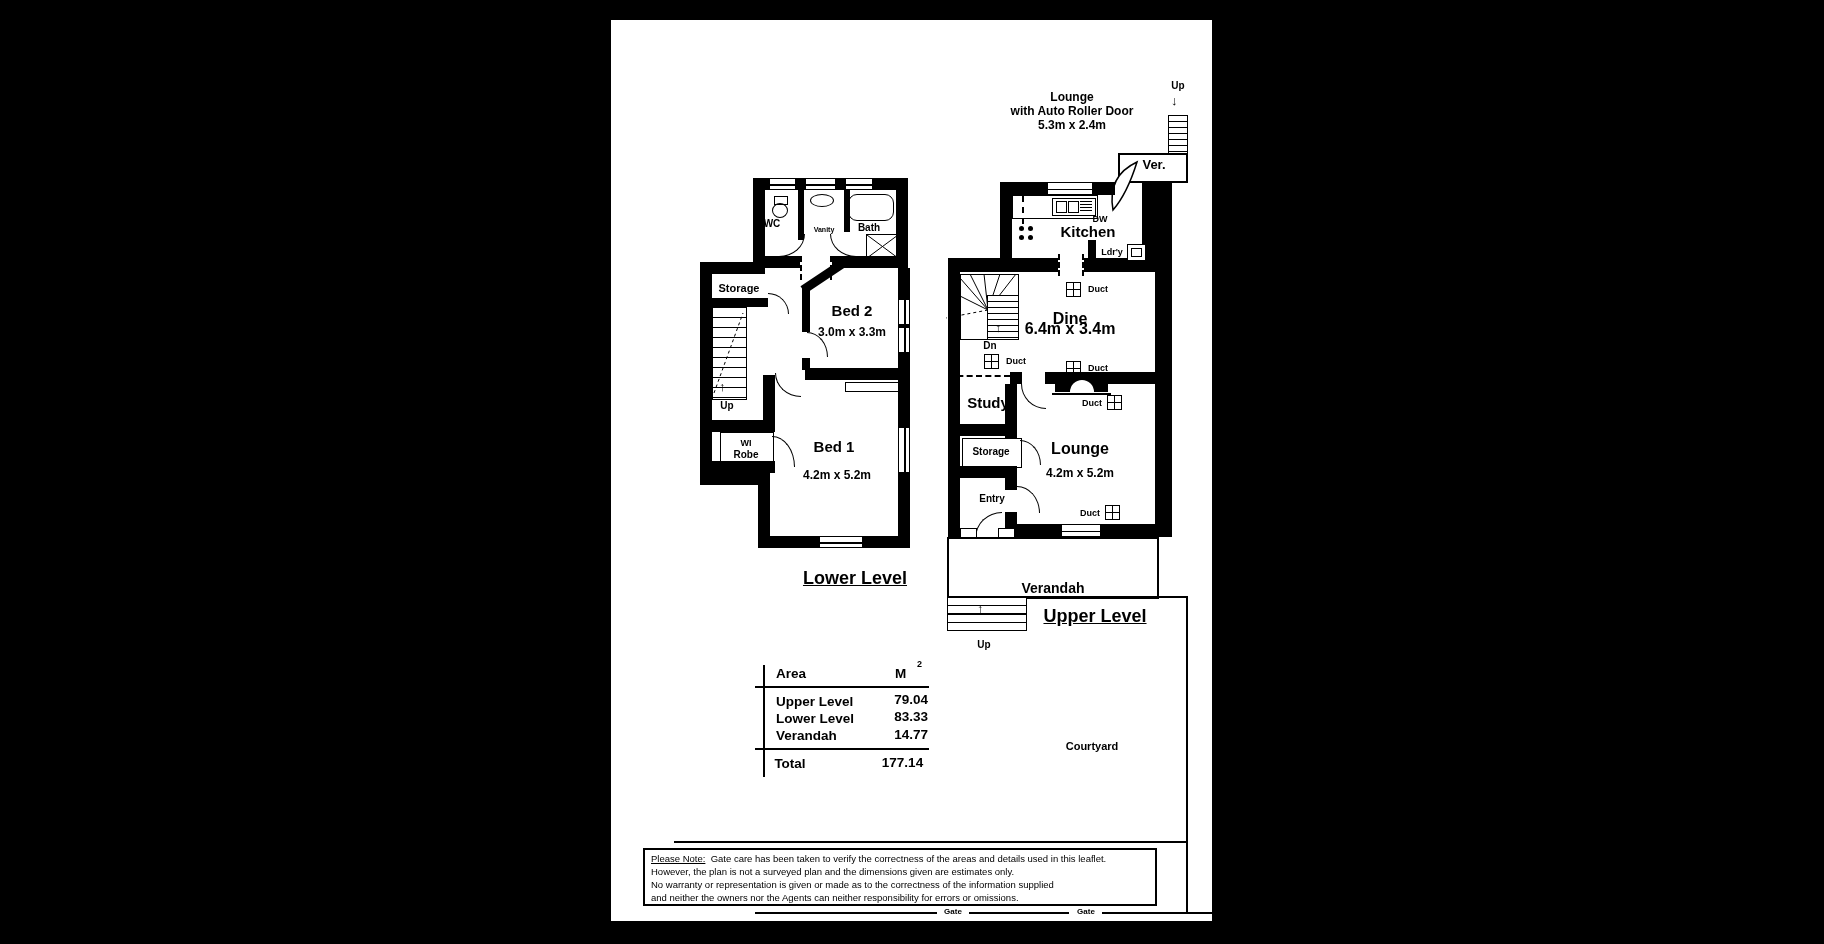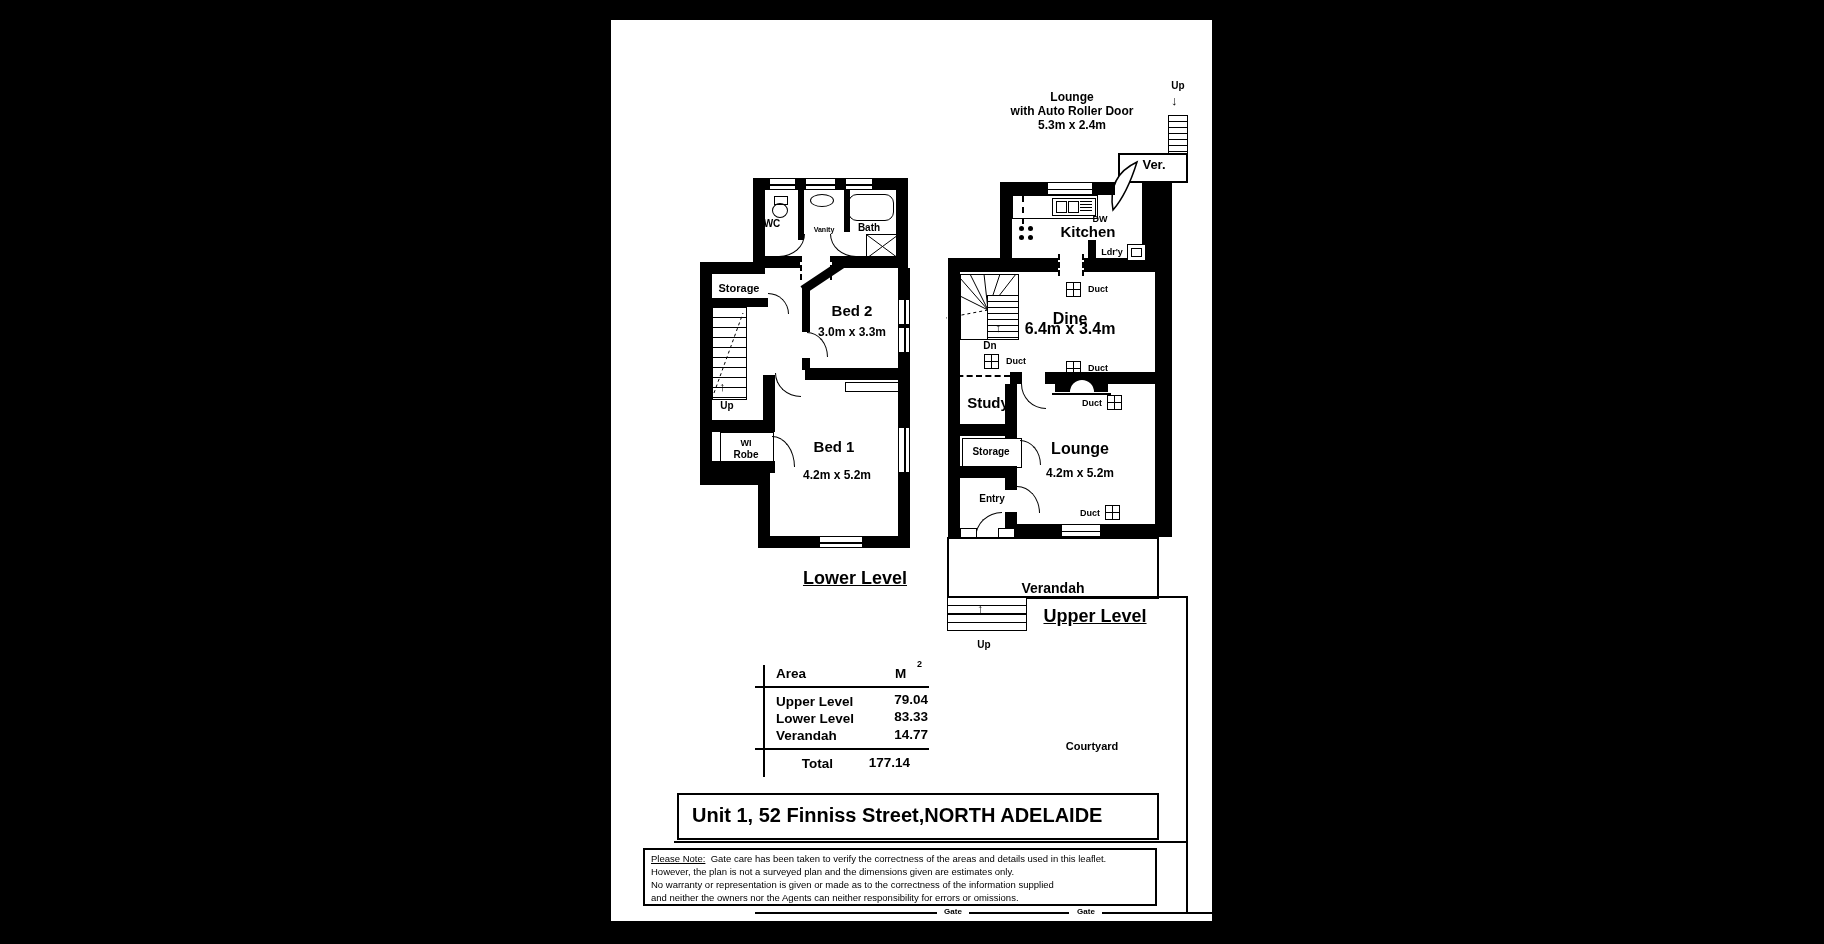--- a/index.html
+++ b/index.html
@@ -238,27 +238,24 @@
     <div class="lbl" style="left:284px;top:646px;width:20px;font-size:13.5px;text-align:left">M</div>
     <div class="lbl" style="left:306px;top:639px;width:12px;font-size:9px;text-align:left">2</div>
     <div class="ln" style="left:144px;top:666px;width:174px;height:2px"></div>
     <div class="lbl" style="left:165px;top:674px;width:110px;font-size:13.5px;text-align:left">Upper Level</div>
     <div class="lbl" style="left:250px;top:672px;width:67px;font-size:13.5px;text-align:right">79.04</div>
     <div class="lbl" style="left:165px;top:691px;width:110px;font-size:13.5px;text-align:left">Lower Level</div>
     <div class="lbl" style="left:250px;top:689px;width:67px;font-size:13.5px;text-align:right">83.33</div>
     <div class="lbl" style="left:165px;top:708px;width:110px;font-size:13.5px;text-align:left">Verandah</div>
     <div class="lbl" style="left:250px;top:707px;width:67px;font-size:13.5px;text-align:right">14.77</div>
     <div class="ln" style="left:144px;top:728px;width:174px;height:2px"></div>
-    <div class="lbl" style="left:162px;top:736px;width:60px;font-size:13.5px;text-align:right">Total</div>
-    <div class="lbl" style="left:232px;top:735px;width:67px;font-size:13.5px;text-align:right">177.14</div>
-  </div>
-
-  <div class="outline" style="left:66px;top:773px;width:478px;height:43px">
-    <div style="position:absolute;left:13px;top:9px;font-size:20px;font-weight:bold;white-space:nowrap">Unit 1, 52 Finniss Street,NORTH ADELAIDE</div>
-  </div>
+    <div class="lbl" style="left:149px;top:736px;width:60px;font-size:13.5px;text-align:center">Total</div>
+    <div class="lbl" style="left:258px;top:735px;width:67px;font-size:13.5px;text-align:center">177.14</div>
+  </div>
+
 
   <div class="outline" style="left:32px;top:828px;width:510px;height:54px;border-width:2px">
     <div style="position:absolute;left:6px;top:2px;right:4px;font-size:9.5px;line-height:13px">
       <div><span class="u">Please Note:</span>&nbsp;&nbsp;<span>Gate care has been taken to verify the correctness of the areas and details used in this leaflet.</span></div>
       <div>However, the plan is not a surveyed plan and the dimensions given are estimates only.</div>
       <div>No warranty or representation is given or made as to the correctness of the information supplied</div>
       <div>and neither the owners nor the Agents can neither responsibility for errors or omissions.</div>
     </div>
   </div>
 

